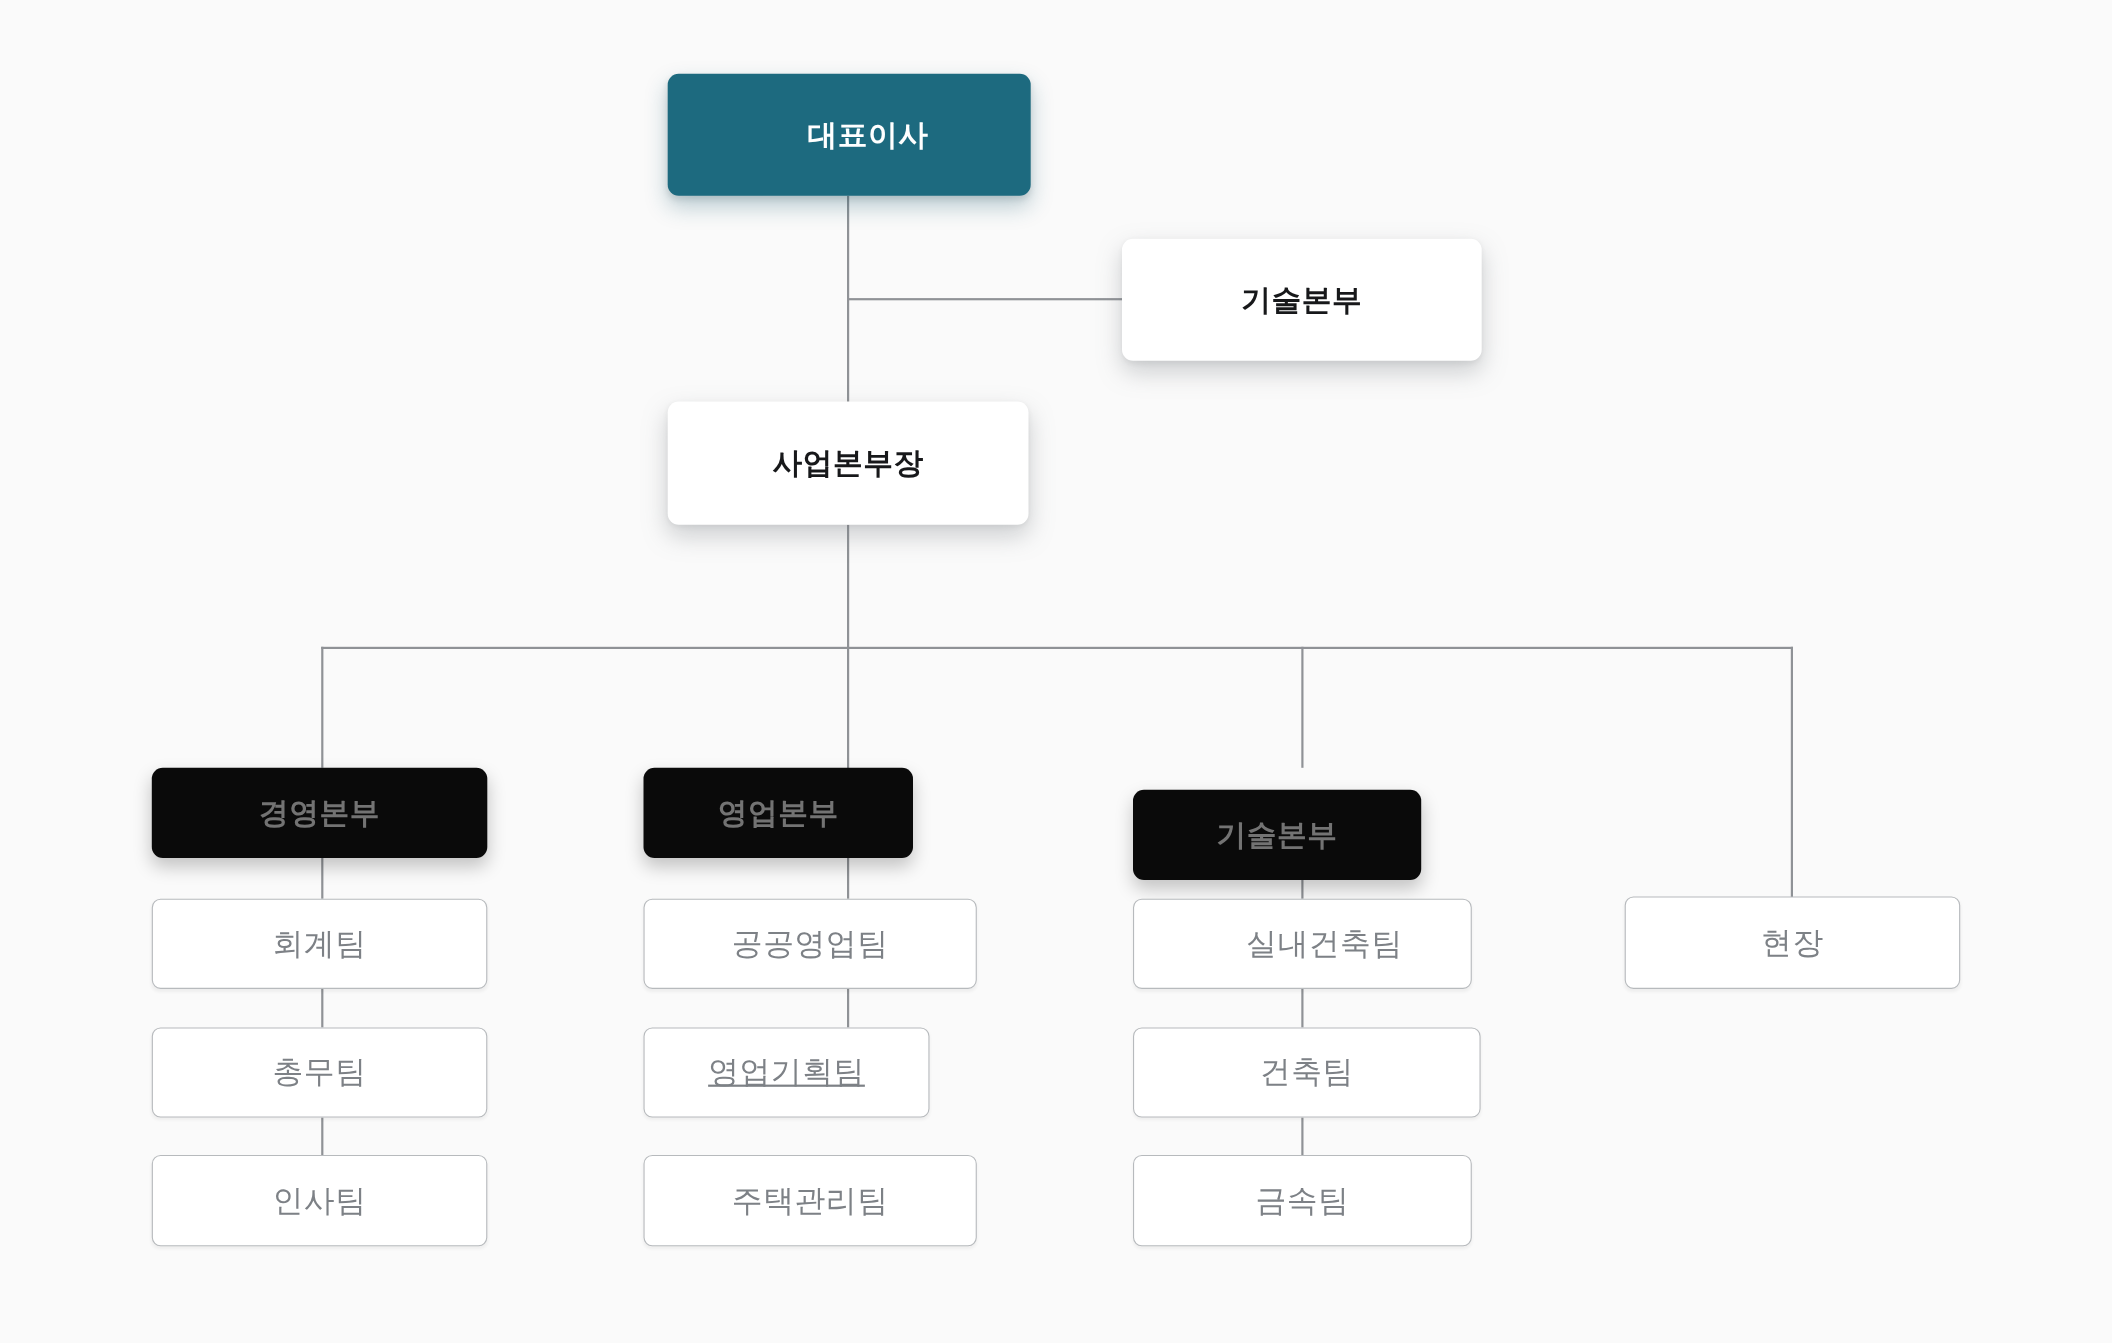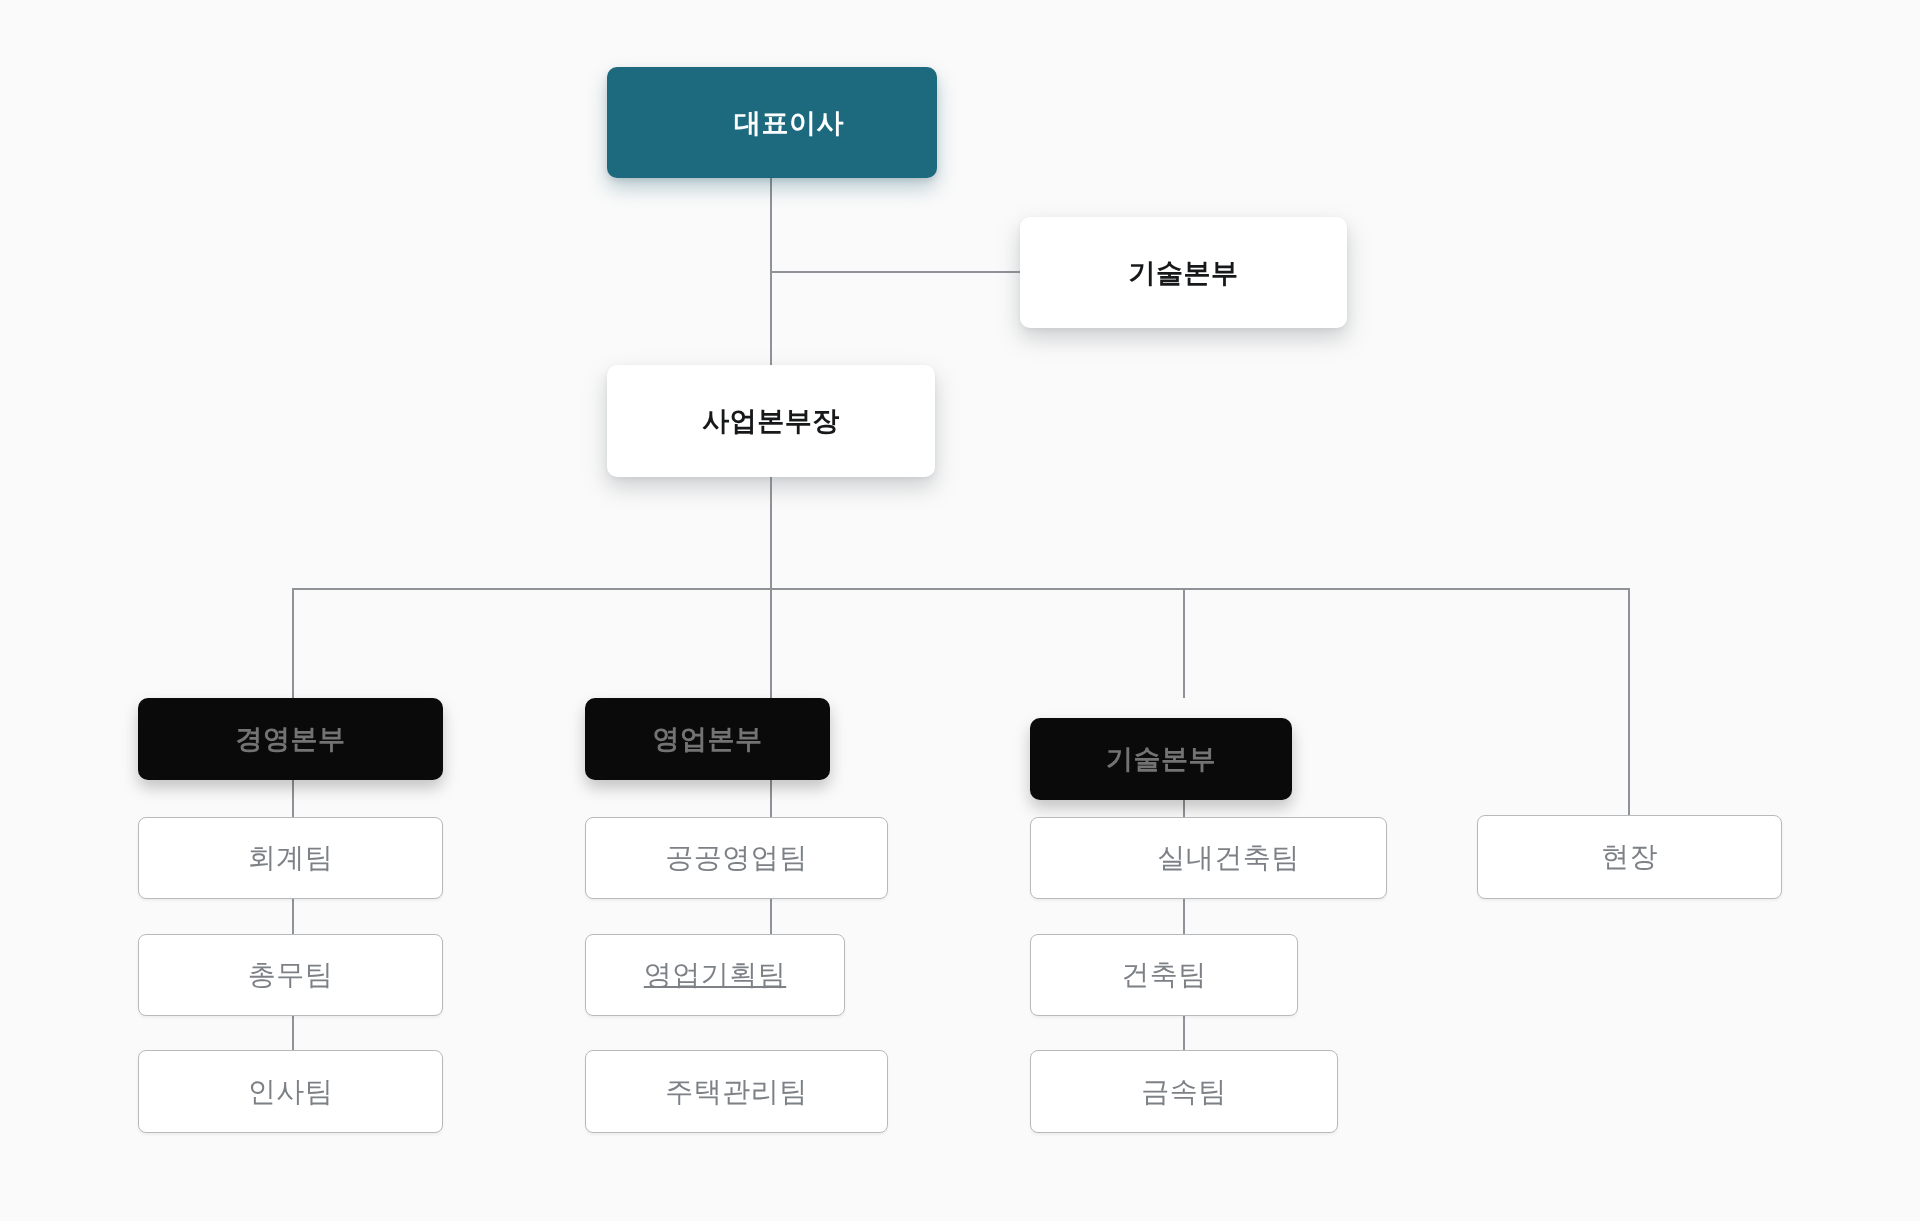--- a/index.html
+++ b/index.html
@@ -82,19 +82,19 @@
   <div class="node dept" style="left:1030px;top:718px;width:262px;height:82px;">기술본부</div>
 
   <div class="node team" style="left:138px;top:817px;width:305px;height:82px;">회계팀</div>
   <div class="node team" style="left:138px;top:934px;width:305px;height:82px;">총무팀</div>
   <div class="node team" style="left:138px;top:1050px;width:305px;height:83px;">인사팀</div>
 
   <div class="node team" style="left:585px;top:817px;width:303px;height:82px;text-align:center;">공공영업팀</div>
   <div class="node team" style="left:585px;top:934px;width:260px;height:82px;text-decoration:underline;">영업기획팀</div>
   <div class="node team" style="left:585px;top:1050px;width:303px;height:83px;">주택관리팀</div>
 
-  <div class="node team" style="left:1030px;top:817px;width:357px;height:82px;padding-left:40px;">실내건축팀</div>
-  <div class="node team" style="left:1030px;top:934px;width:268px;height:82px;">건축팀</div>
+  <div class="node team" style="left:1030px;top:817px;width:308px;height:82px;padding-left:40px;">실내건축팀</div>
+  <div class="node team" style="left:1030px;top:934px;width:316px;height:82px;">건축팀</div>
   <div class="node team" style="left:1030px;top:1050px;width:308px;height:83px;">금속팀</div>
 
   <div class="node team" style="left:1477px;top:815px;width:305px;height:84px;">현장</div>
 
 </div>
 
 </body></html>

